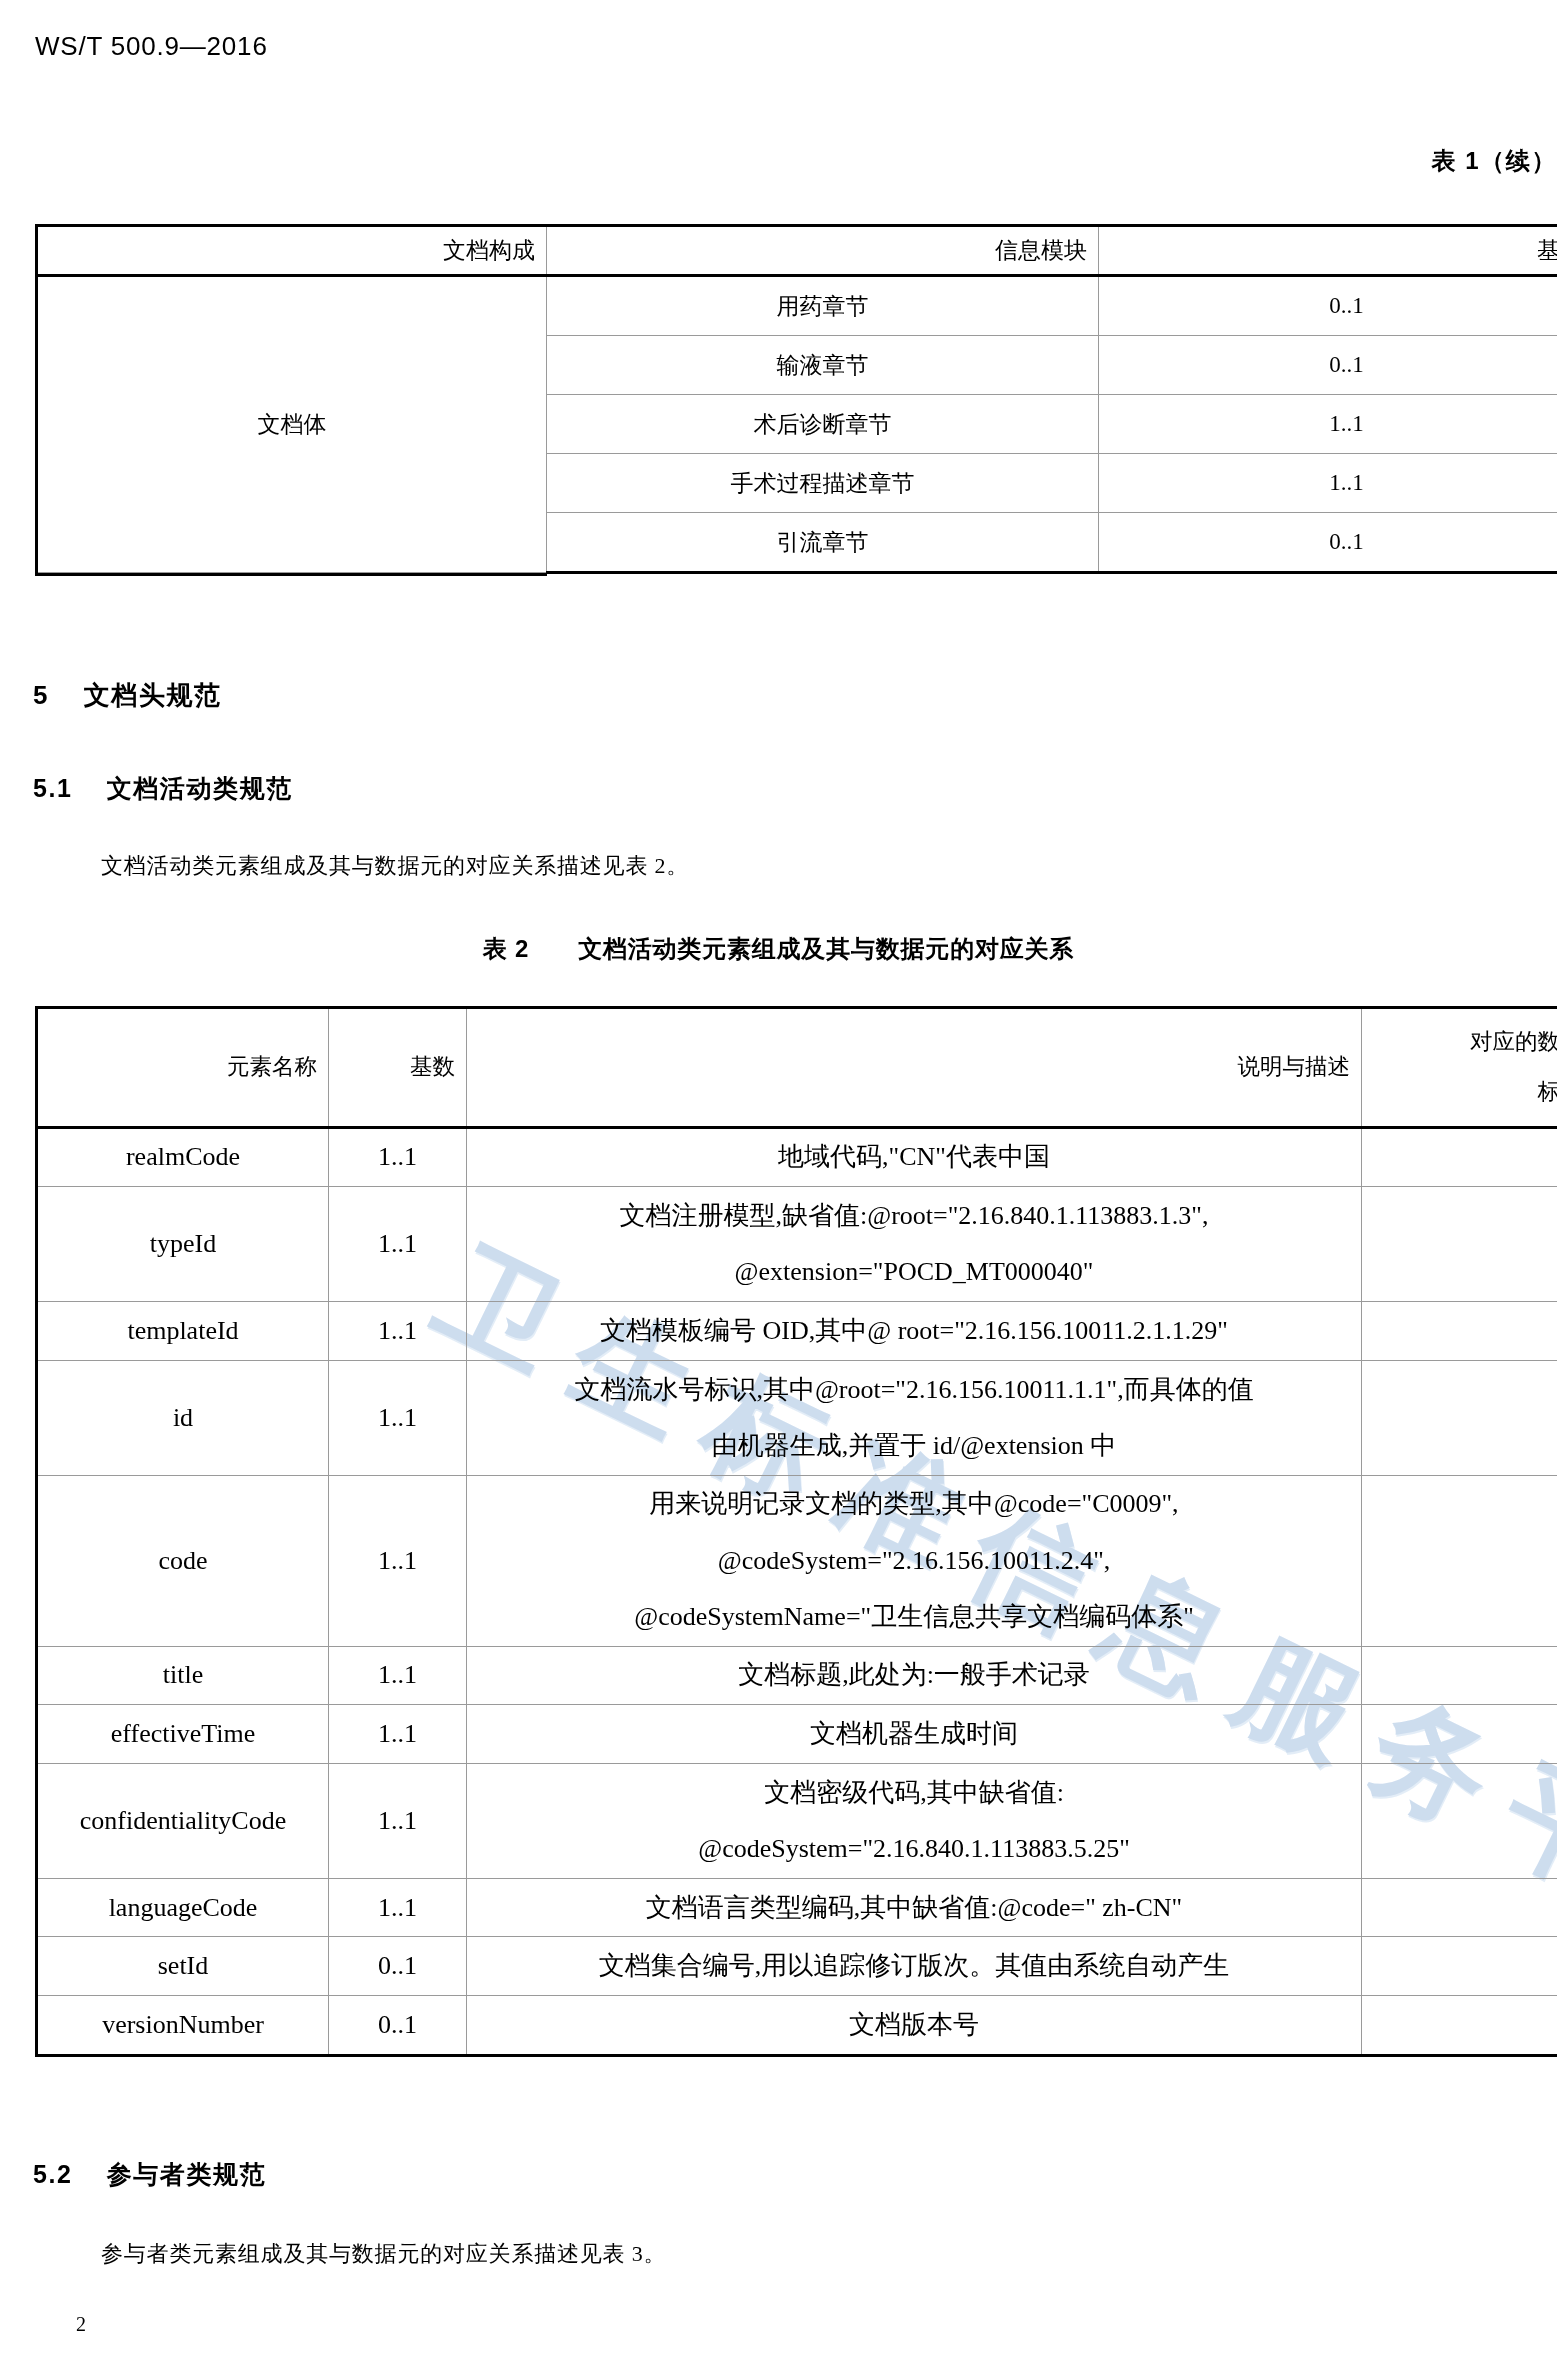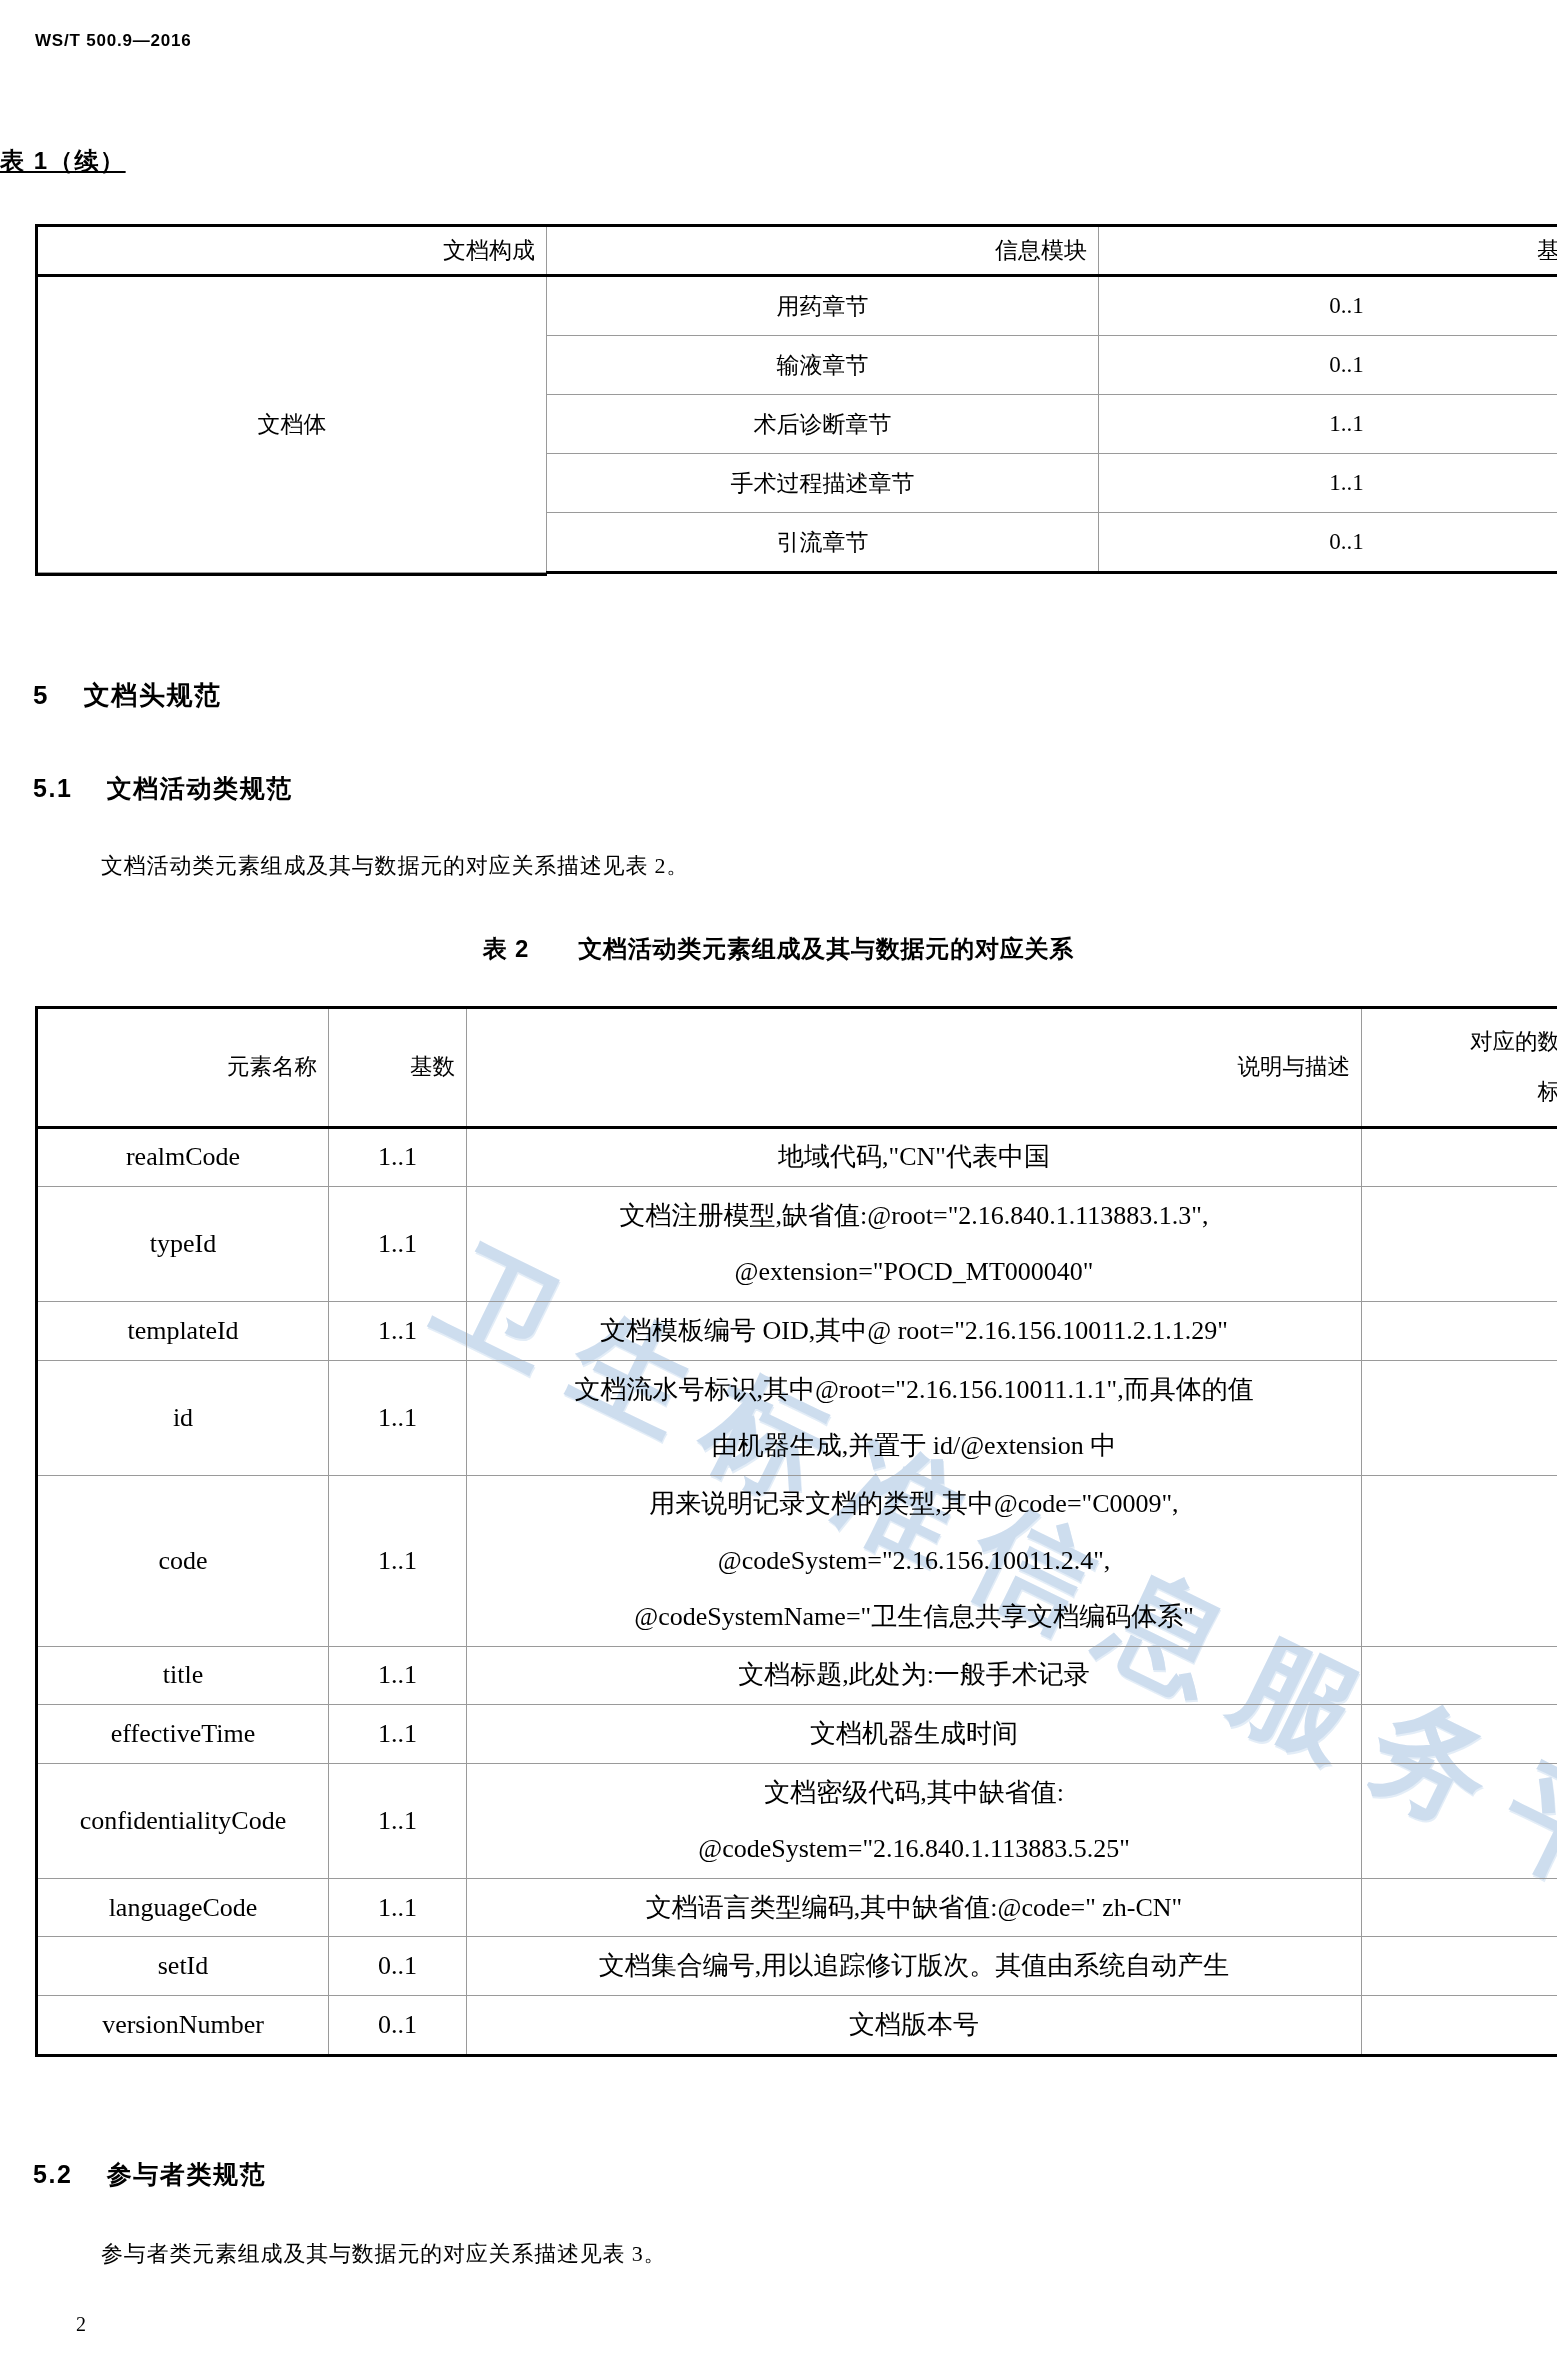--- a/index.html
+++ b/index.html
@@ -43,32 +43,31 @@
     transform-origin: left top;
     text-shadow: 1.6px 1.6px 0 #d8e6f4;
   }
 
   
   .running-header {
     position: absolute;
     left: 35px;
     top: 31px;
     font-family: "Liberation Sans", "DejaVu Sans", sans-serif;
-    font-weight: 700;
-    font-size: 17px;
+    font-weight: 400;
+    font-size: 26px;
     letter-spacing: 0.8px;
     z-index: 10;
   }
   .tbl-caption {
-    text-align: left;
+    text-align: right;
     font-family: "Liberation Sans", "DejaVu Sans", sans-serif;
     font-weight: 700;
     font-size: 24px;
     letter-spacing: 1.6px;
-    text-decoration: underline;
   }
   .tbl-caption-serif {
     text-align: center;
     font-family: "Liberation Sans", "DejaVu Sans", sans-serif;
     font-weight: 700;
     font-size: 24px;
     letter-spacing: 0.8px;
   }
   .h1 {
     font-family: "Liberation Sans", "DejaVu Sans", sans-serif;

